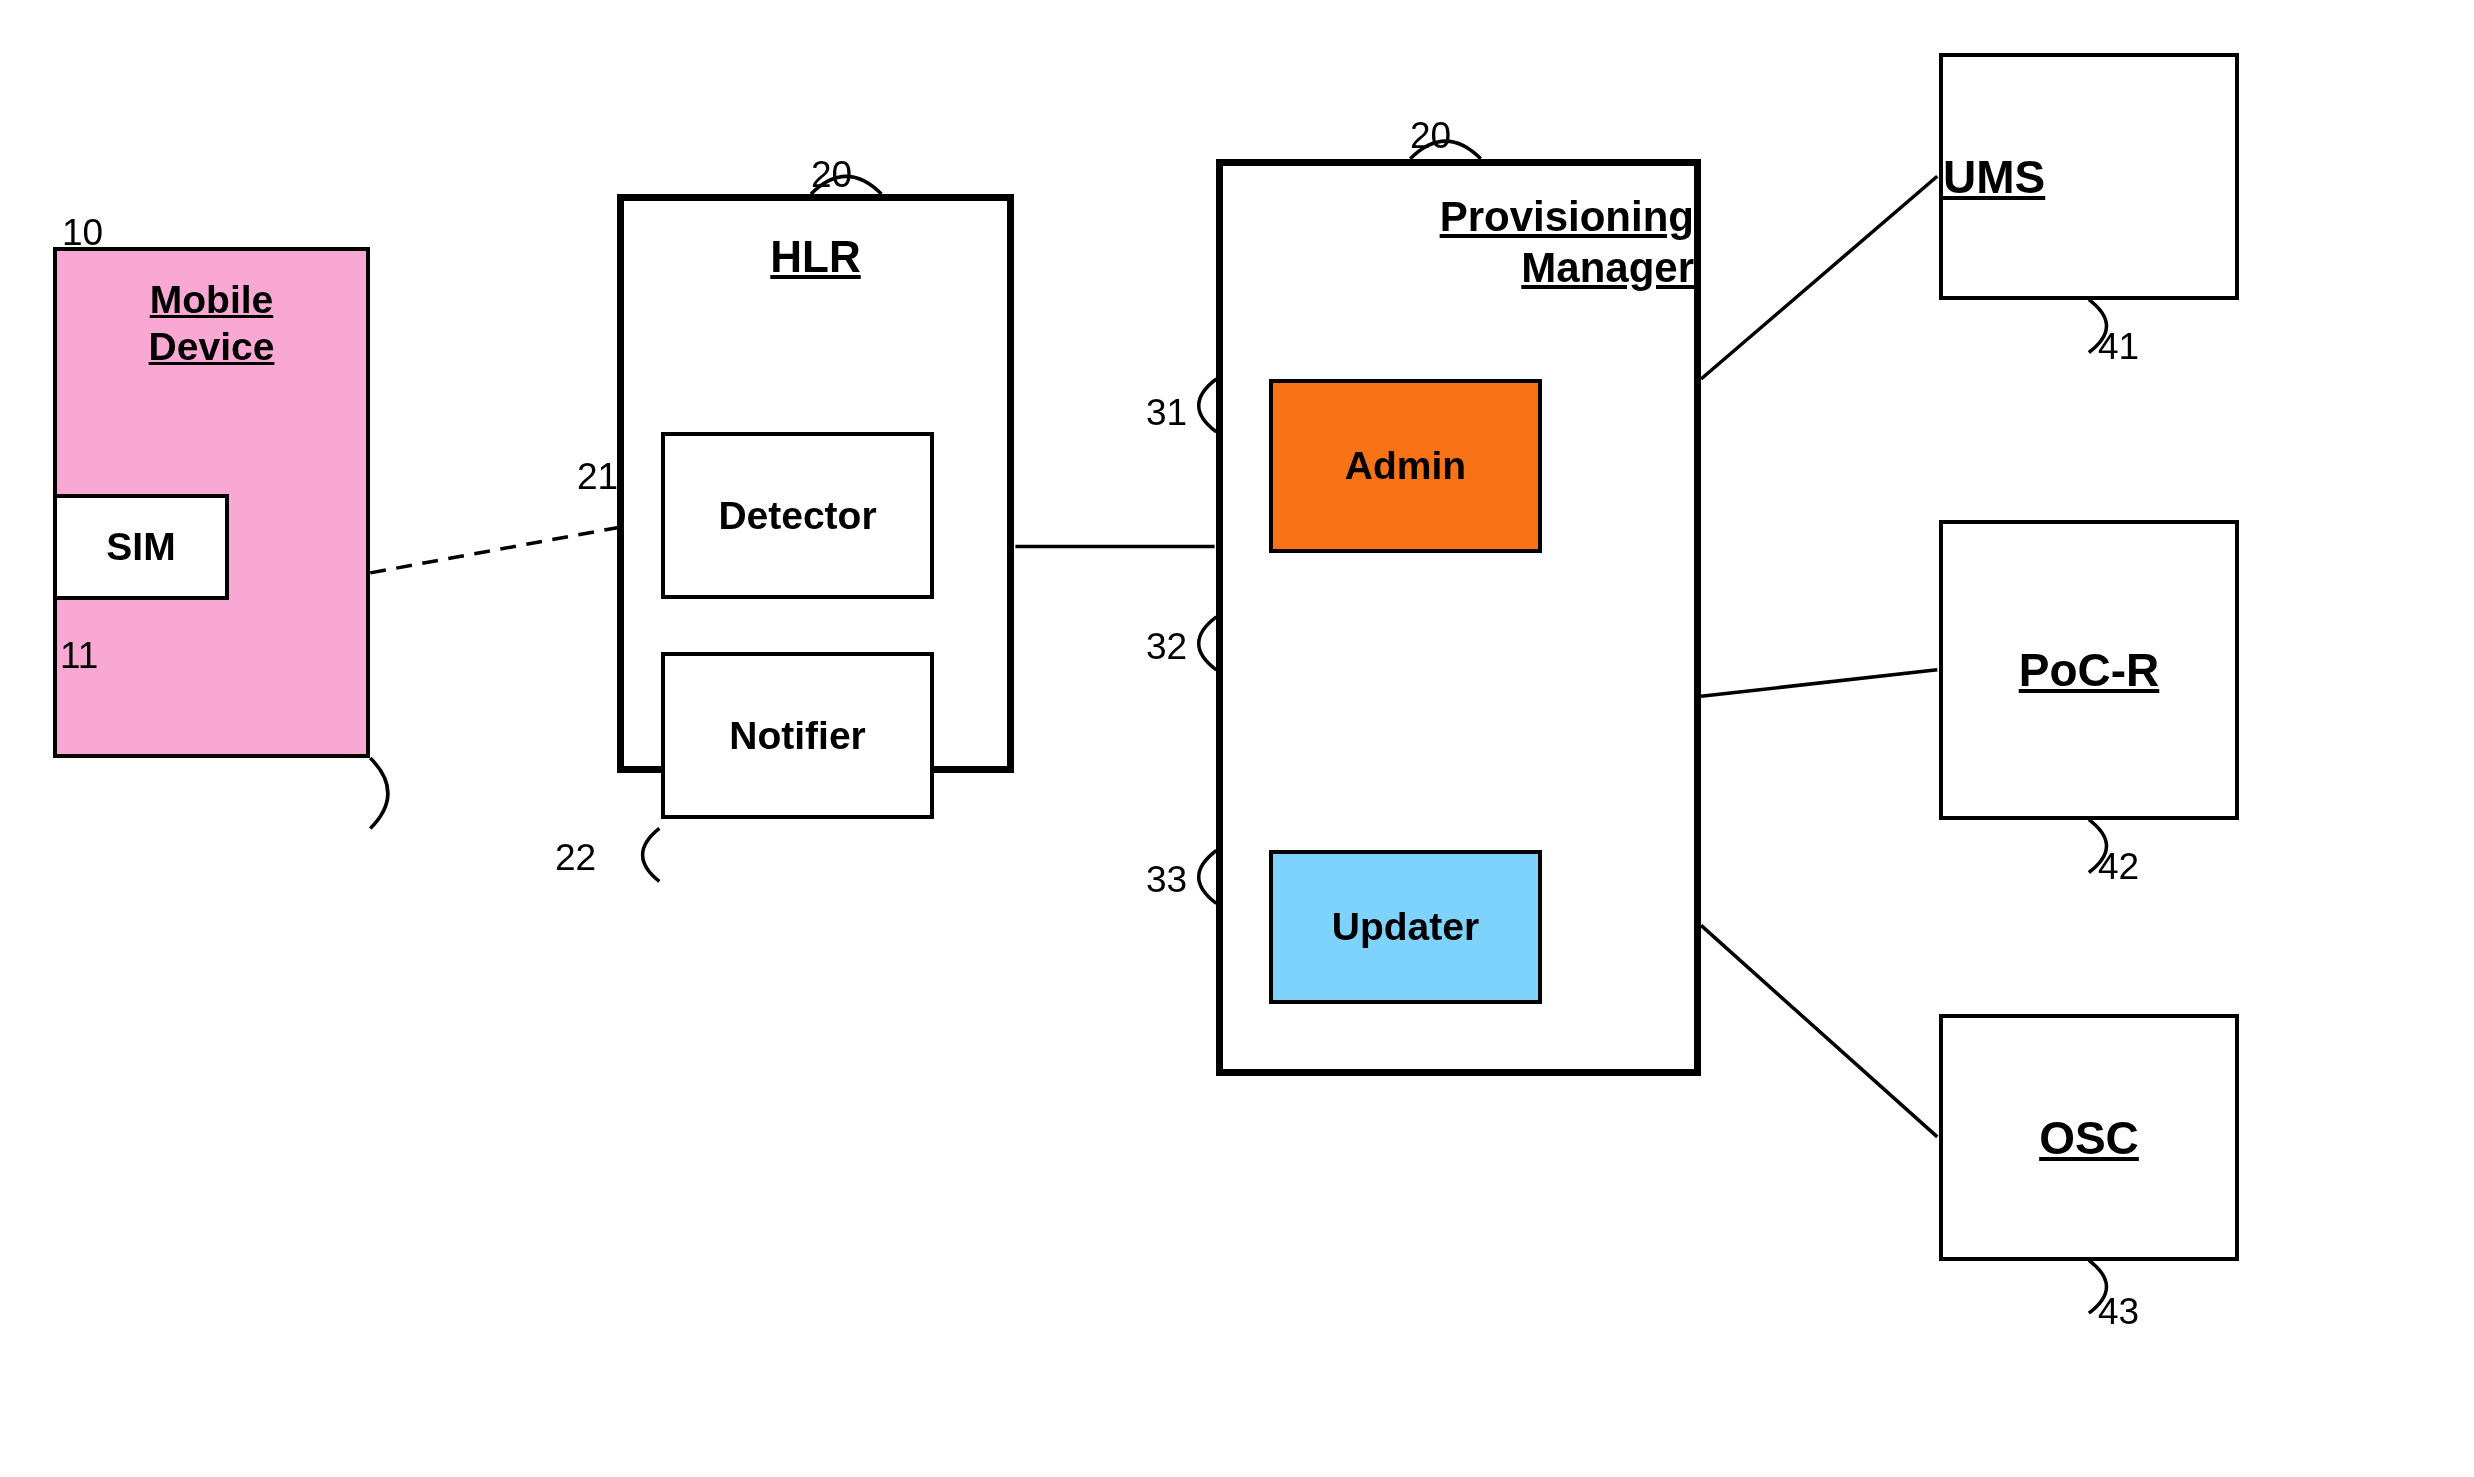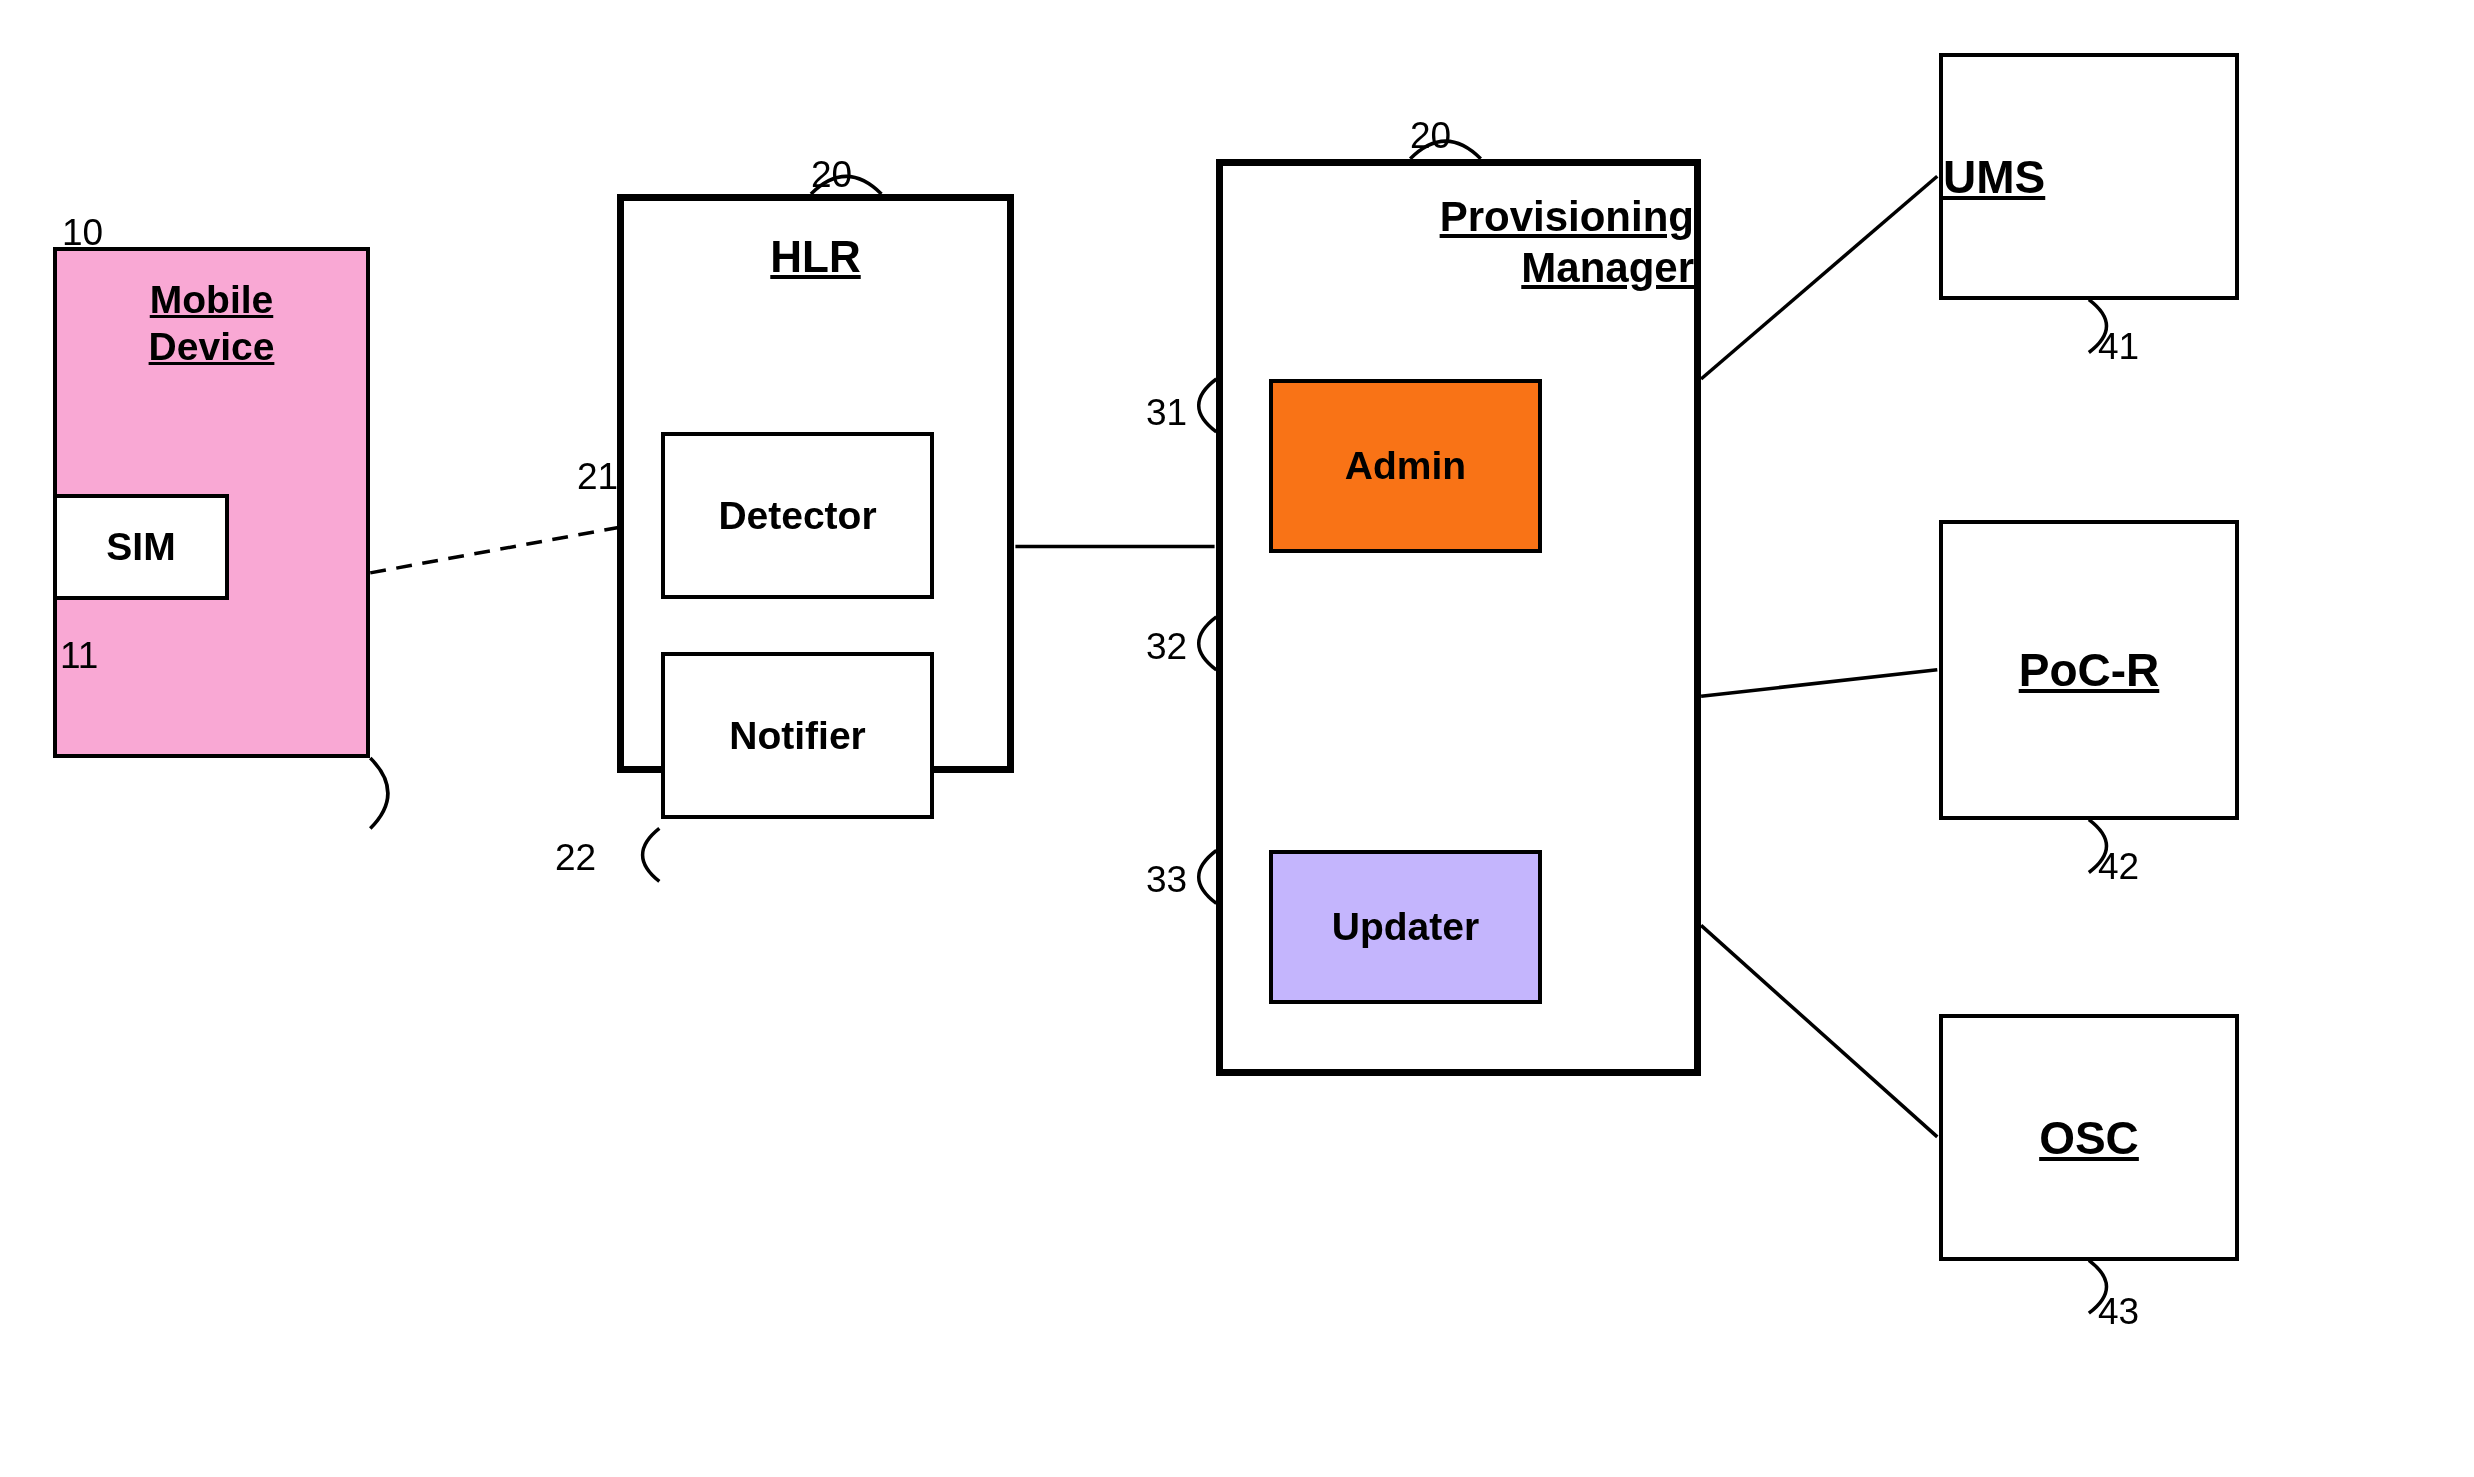--- a/index.html
+++ b/index.html
@@ -163,21 +163,21 @@
     }
 
     
     .updater-box {
       position: absolute;
       left: 1269px;
       top: 850px;
       width: 273px;
       height: 154px;
       border: 4.4px solid #000;
-      background: #c4b5fd;
+      background: #7dd3fc;
       display: flex;
       align-items: center;
       justify-content: center;
     }
 
     
     .ums-box {
       position: absolute;
       left: 1939px;
       top: 53px;

